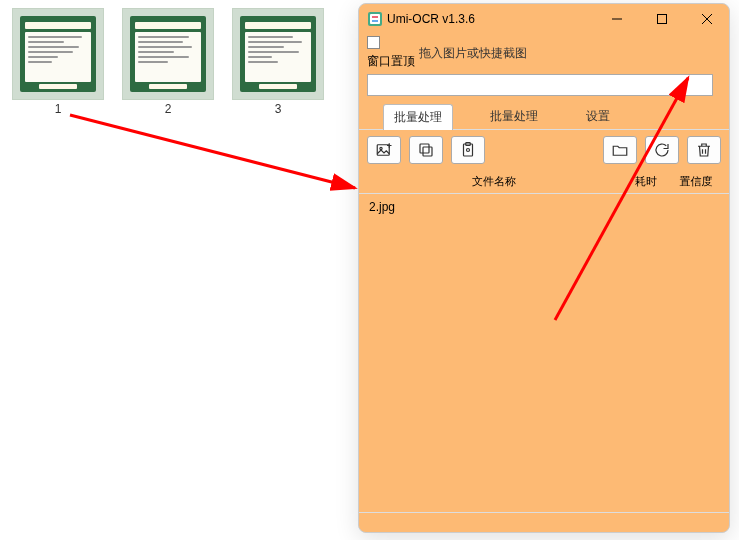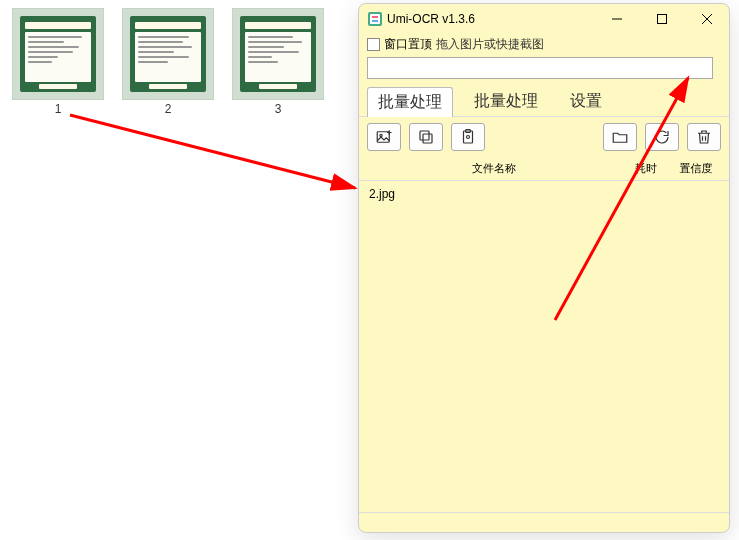--- a/index.html
+++ b/index.html
@@ -73,21 +73,21 @@
     }
     .thumb-label { font-size: 12px; color: #333; }
 
     
     .app-window {
       position: absolute;
       top: 3px;
       left: 358px;
       width: 372px;
       height: 530px;
-      background: #fef9c3;
+      background: #fdba74;
       border: 1px solid #ccc;
       border-radius: 8px;
       box-shadow: 0 6px 24px rgba(0,0,0,0.12);
       display: flex;
       flex-direction: column;
     }
     .titlebar {
       height: 30px;
       display: flex;
       align-items: center;
@@ -102,21 +102,21 @@
       color: #000;
     }
 
     .top-row {
       display: flex;
       align-items: center;
       padding: 2px 8px 4px 8px;
       gap: 4px;
     }
     .checkbox-wrap {
-      display: flex; align-items: center; gap: 4px;
+      display: flex; align-items: flex-start; gap: 4px; flex-direction: column;
     }
     .checkbox {
       width: 13px; height: 13px;
       border: 1px solid #888;
       background: #fff;
     }
     .hint-text {
       flex: 1;
       text-align: left;
       font-size: 12px;
@@ -147,26 +147,27 @@
     }
 
     .tabs-row {
       display: flex;
       padding: 3px 8px 0 8px;
       gap: 10px;
       border-bottom: 1px solid #ddd;
     }
     .tab {
       padding: 4px 10px;
-      font-size: 16px;
+      font-size: 12px;
       color: #333;
       border: 1px solid transparent;
       border-bottom: none;
       border-radius: 3px 3px 0 0;
       position: relative;
+      margin-left: 16px;
     }
     .tab.active {
       border-color: #bbb;
       background: #fff;
       top: 1px;
     }
 
     .icon-toolbar {
       display: flex;
       gap: 8px;

